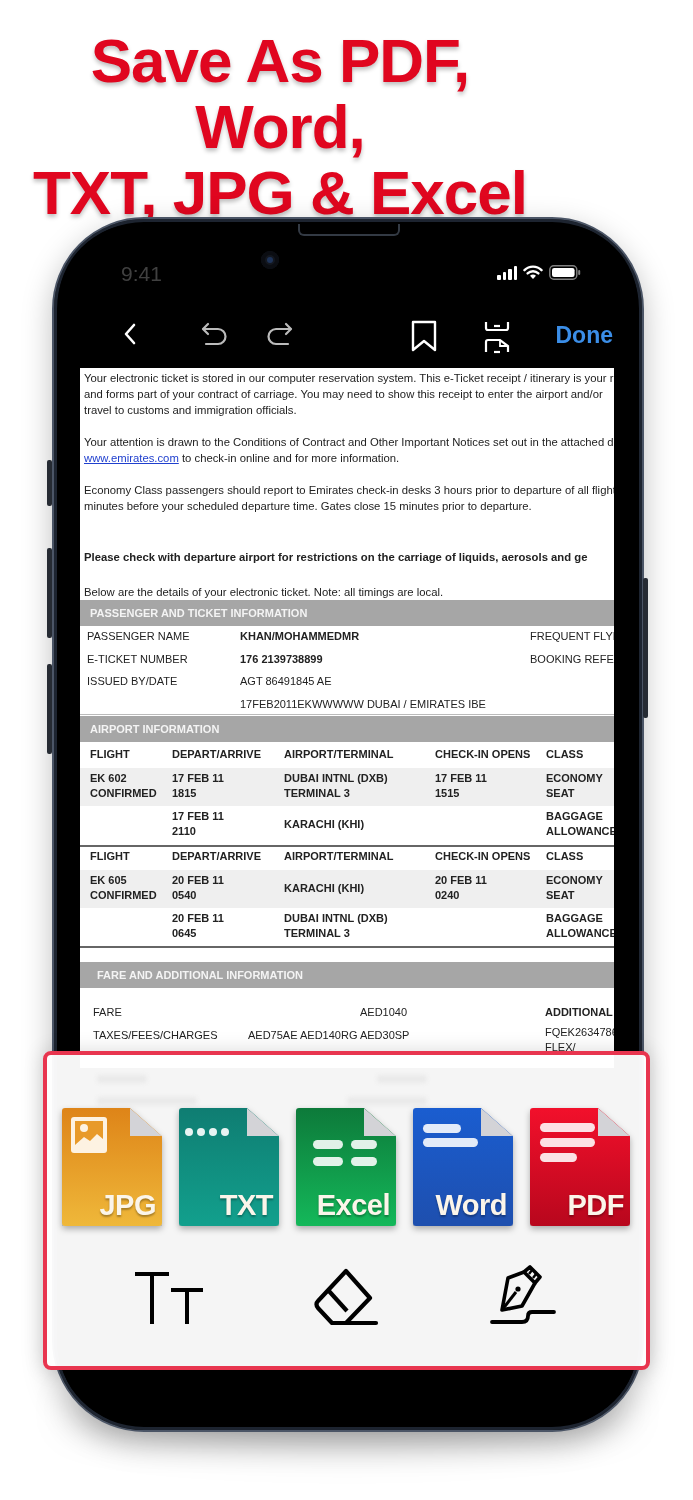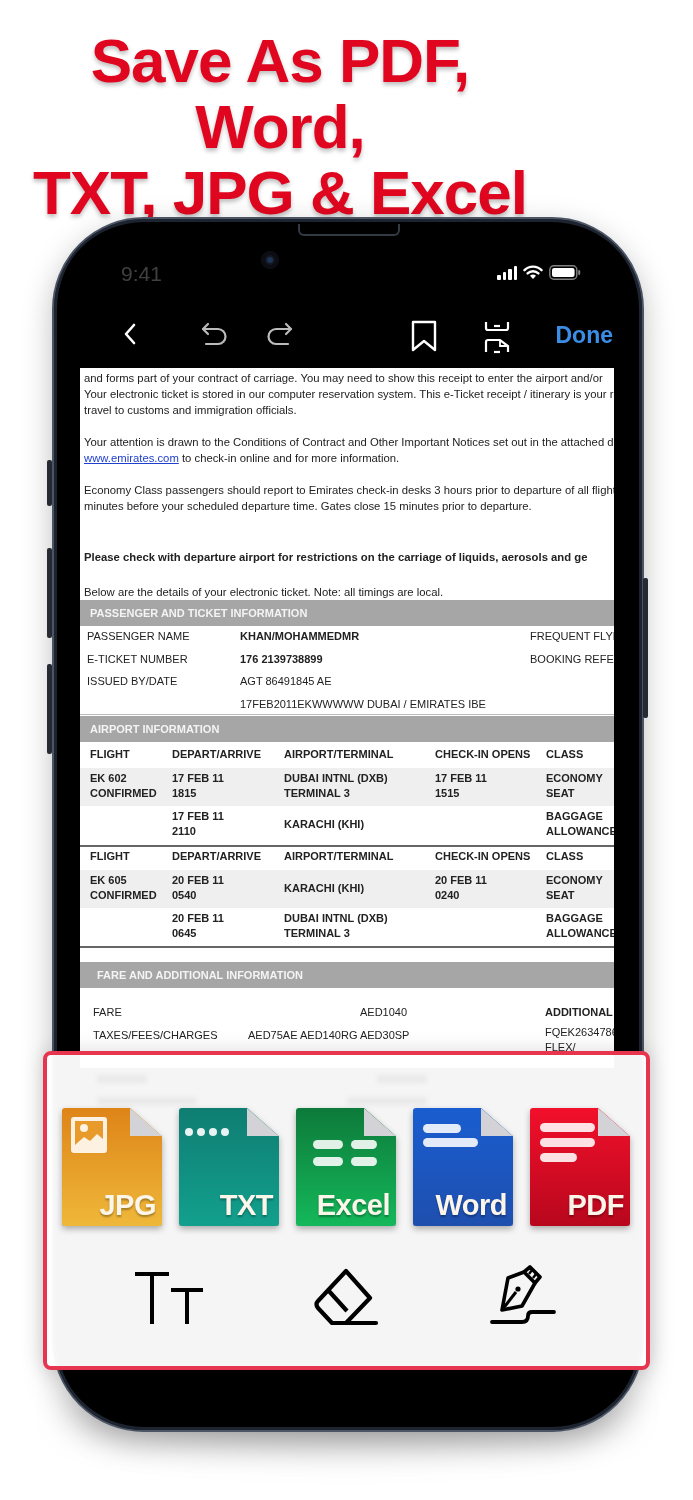--- a/index.html
+++ b/index.html
@@ -170,22 +170,22 @@
         <path d="M2 32 V22 Q2 20 4 20 H16 L24 26 V32" stroke="#fff" stroke-width="2.2" fill="none"></path>
         <path d="M16 20 V26 H24" stroke="#fff" stroke-width="1.8" fill="none"></path>
         <path d="M10 32 H16" stroke="#fff" stroke-width="2.2"></path>
       </svg>
   </div>
   <div class="done">Done</div>
 </div>
 
 <div class="doc">
   <div class="p" style="top:2px">
+    <div>Your electronic ticket is stored in our computer reservation system. This e-Ticket receipt / itinerary is your r</div>
     <div>and forms part of your contract of carriage. You may need to show this receipt to enter the airport and/or</div>
-    <div>Your electronic ticket is stored in our computer reservation system. This e-Ticket receipt / itinerary is your r</div>
     <div>travel to customs and immigration officials.</div>
   </div>
   <div class="p" style="top:66px">
     <div>Your attention is drawn to the Conditions of Contract and Other Important Notices set out in the attached do</div>
     <div><a>www.emirates.com</a><span> to check-in online and for more information.</span></div>
   </div>
   <div class="p" style="top:114px">
     <div>Economy Class passengers should report to Emirates check-in desks 3 hours prior to departure of all flight</div>
     <div>minutes before your scheduled departure time. Gates close 15 minutes prior to departure.</div>
   </div>

